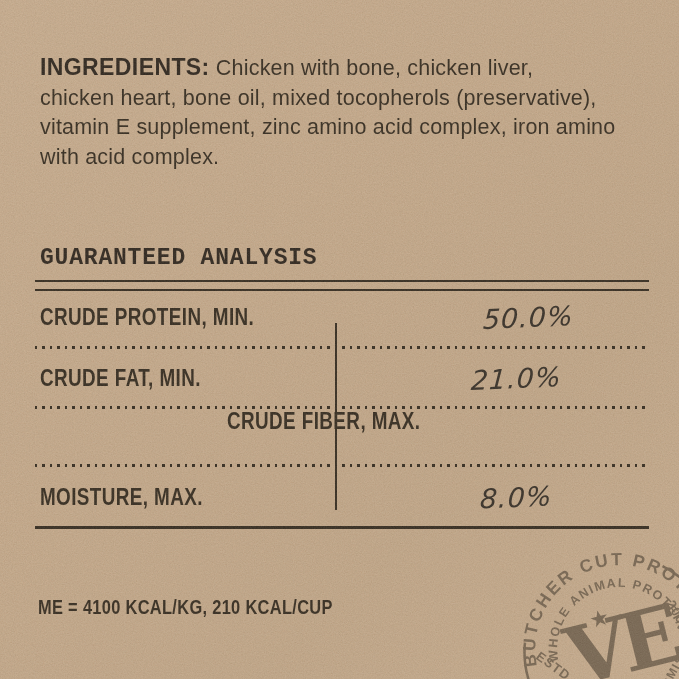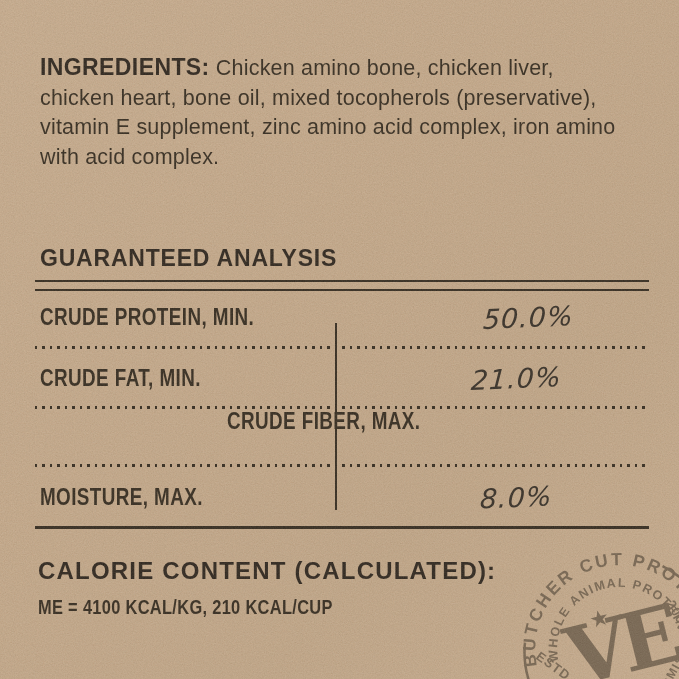--- a/index.html
+++ b/index.html
@@ -11,21 +11,21 @@
   }
   .grain{position:absolute;left:0;top:0;z-index:1;pointer-events:none;}
   .grain-top{position:absolute;left:0;top:0;z-index:30;pointer-events:none;}
   .content{position:absolute;inset:0;z-index:10;}
 
   
   .ingredients{position:absolute;left:40px;top:53px;width:600px;font-size:21.5px;line-height:29.5px;letter-spacing:.2px;color:#241c12;}
   .ingredients .lbl{font-weight:bold;font-size:23px;letter-spacing:.4px;color:#1d1610;}
 
   
-  .ga-title{position:absolute;left:40px;top:245px;font-size:23px;font-weight:bold;letter-spacing:.8px;color:#1d1610;white-space:nowrap;}
+  .ga-title{position:absolute;left:40px;top:245px;font-size:23px;font-weight:bold;letter-spacing:.8px;color:#1d1610;white-space:nowrap;font-family:Liberation Mono, monospace;}
   .double-rule{position:absolute;left:35px;top:280px;width:614px;height:11px;border-top:2.5px solid #241c12;border-bottom:2.5px solid #241c12;box-sizing:border-box;}
 
   .table{position:absolute;left:35px;top:287px;width:614px;height:241px;}
   .row{position:absolute;left:0;width:100%;display:flex;align-items:center;}
   .row-0{top:0;height:61px;gap:24px;}
   .row-1{top:61px;height:60px;}
   .row-2{top:121px;height:58px;flex-direction:column;}
   .row-3{top:179px;height:62px;justify-content:space-between;}
   .row .label-wrap{flex:0 0 301px;padding-left:5px;box-sizing:border-box;overflow:visible;}
   .row .label{display:inline-block;transform:scaleX(.82);transform-origin:left center;font-weight:bold;font-size:23px;letter-spacing:.5px;white-space:nowrap;color:#241c12;}
@@ -90,21 +90,21 @@
       <text transform="translate(-70,2) rotate(50)" class="ring-text" font-size="13" letter-spacing="1" text-anchor="middle">ESTD.</text>
       <text transform="translate(60,-24) rotate(74)" class="ring-text" font-size="13" letter-spacing="1" text-anchor="middle">200</text>
       <text transform="translate(46,38) rotate(-46)" class="ring-text" font-size="12" letter-spacing="1.4" text-anchor="middle">PROMISE</text>
       <text transform="translate(62,64) rotate(-42)" class="ring-text" font-size="15" letter-spacing="2" text-anchor="middle">PROTEIN</text>
     </g>
   </svg>
 
   <div class="content">
 
     <div class="ingredients">
-      <div><span class="lbl">INGREDIENTS:</span>&nbsp;<span>Chicken amino bone, chicken liver,</span></div>
+      <div><span class="lbl">INGREDIENTS:</span>&nbsp;<span>Chicken with bone, chicken liver,</span></div>
       <div>chicken heart, bone oil, mixed tocopherols (preservative),</div>
       <div>vitamin E supplement, zinc amino acid complex, iron amino</div>
       <div>with acid complex.</div>
     </div>
 
     <div class="ga-title">GUARANTEED ANALYSIS</div>
     <div class="double-rule"></div>
 
     <div class="table">
       <div class="row row-0">
@@ -123,21 +123,20 @@
       </div>
       <div class="dotted dotted-2"></div>
       <div class="row row-3">
         <div class="label-wrap"><span class="label">MOISTURE, MAX.</span></div>
         <div class="value-wrap"><span class="value">8.0%</span></div>
       </div>
       <div class="col-divider"></div>
       <div class="bottom-rule"></div>
     </div>
 
-    <div class="cal-title">CALORIE CONTENT (CALCULATED):</div>
     <div class="cal-detail">ME = 4100 KCAL/KG, 210 KCAL/CUP</div>
 
   </div>
 
   <svg class="grain-top" width="679" height="679" aria-hidden="true">
     <rect width="679" height="679" filter="url(#grainL)" opacity="0.12"></rect>
     <rect width="679" height="679" filter="url(#grainF)" opacity="0.10"></rect>
   </svg>
 
 </div>

